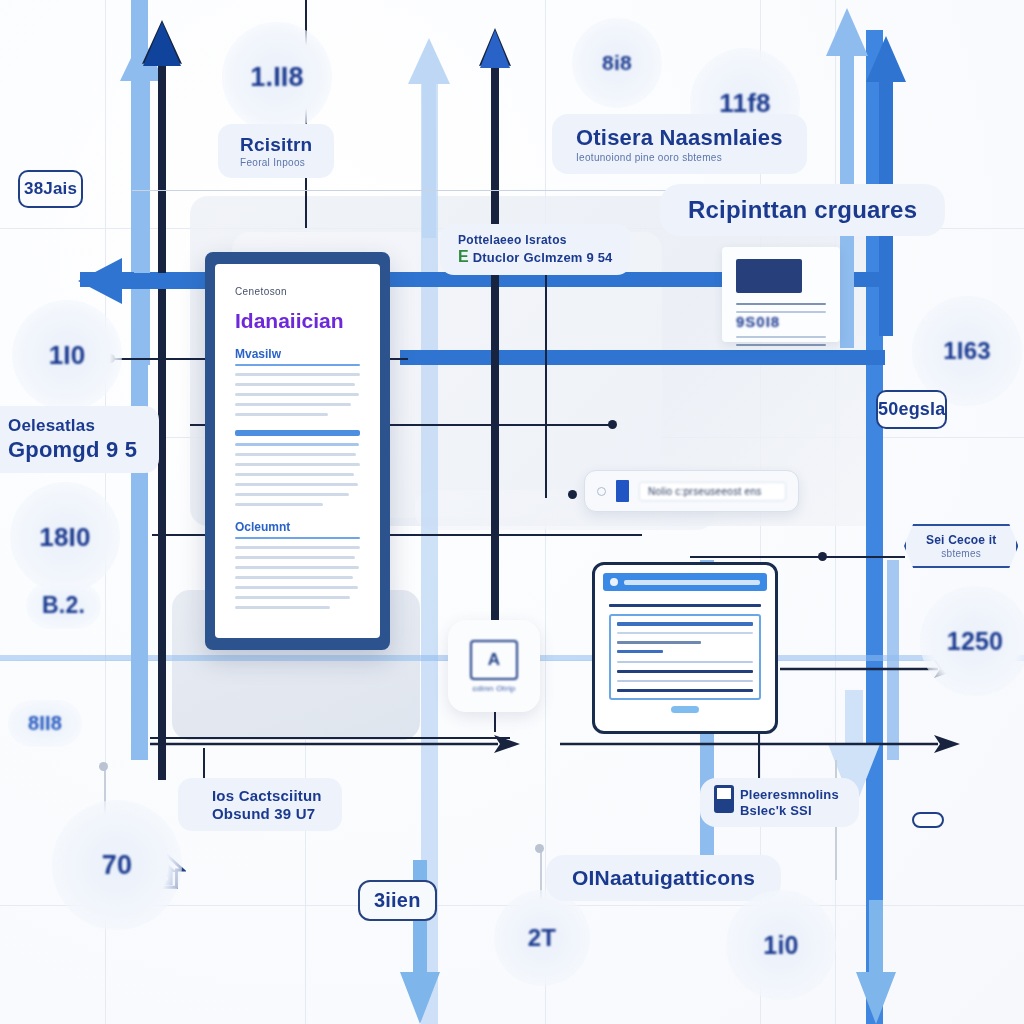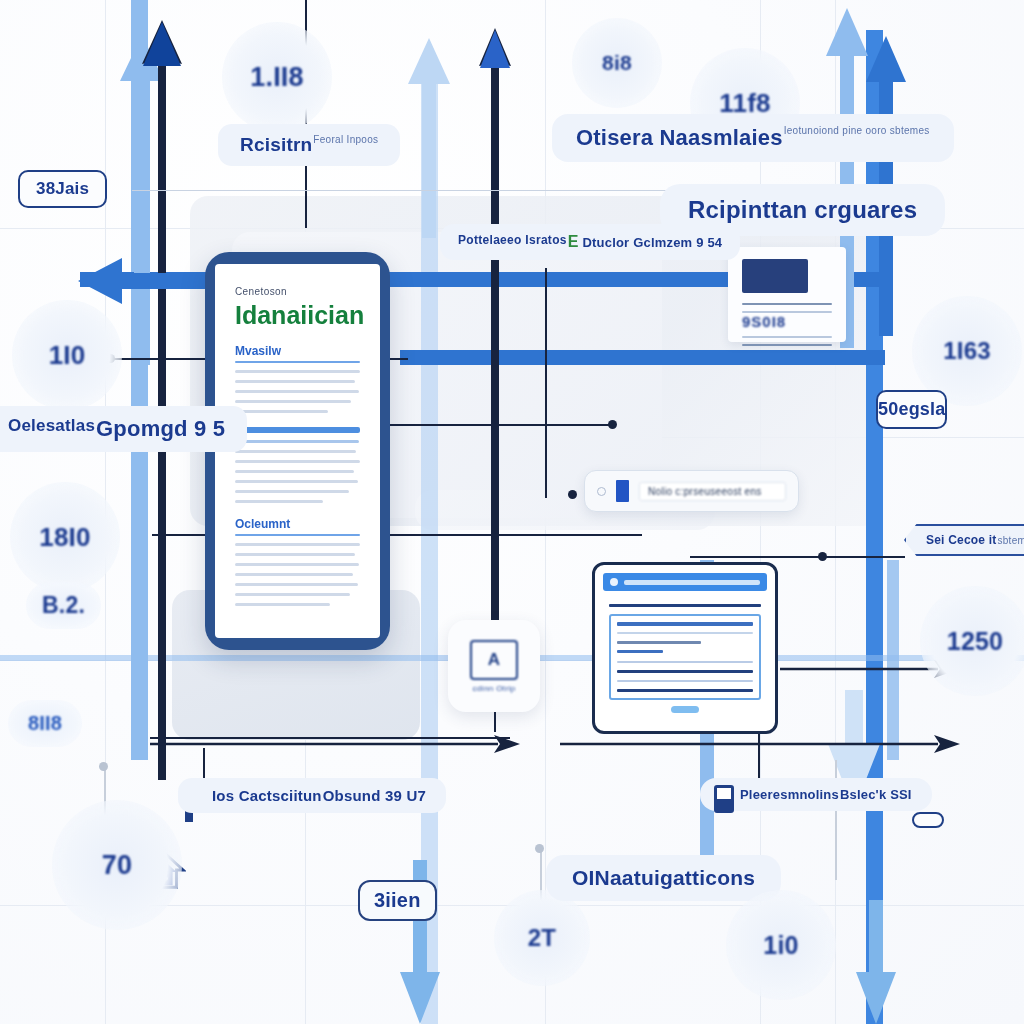--- a/index.html
+++ b/index.html
@@ -54,31 +54,31 @@
     display:flex; align-items:center; gap:7px;
     color:#1b3a8f;
     background:#eef3fb;
     border-radius:999px;
     padding:9px 18px;
     white-space:nowrap;
     filter: blur(0.25px);
   }
   .chip .t1 { font-weight:bold; letter-spacing:.2px; }
   .chip .t2 { font-size:10px; color:#5b74ab; letter-spacing:.3px; }
-  .chip.col { flex-direction:row; align-items:flex-start; gap:1px; }
+  .chip.col { flex-direction:column; align-items:flex-start; gap:1px; }
 
   .chip.glow {
     background:radial-gradient(ellipse at center,#eaf1fb 0%, #f3f7fd 60%, rgba(243,247,253,0) 100%);
     box-shadow:none;
   }
   .chip.boxed {
     background:#fbfcfe;
     border:2px solid #1f3f86;
     border-radius:10px;
-    padding:7px 16px;
+    padding:7px 4px;
   }
   .chip.round-blob {
     background:radial-gradient(circle at center,#eaf0fa 0%,#f2f6fc 55%,rgba(250,252,255,0) 100%);
     border-radius:50%;
     justify-content:center;
     width:110px; height:110px;
     padding:0;
   }
   .chip.hex {
     background:#eef3fb;
@@ -93,31 +93,31 @@
     border-radius:12px;
     padding:7px 14px;
   }
   .blurtext { filter: blur(0.7px); }
   .blurtext2 { filter: blur(1.1px); }
 
   
   .device {
     position:absolute;
     background:#2d538f;
-    border-radius:24px;
+    border-radius:8px;
     padding:12px 10px;
     box-shadow:0 10px 26px rgba(30,50,90,.20);
   }
   .device .screen {
     background:#ffffff; height:100%; width:100%;
     border-radius:4px; padding:22px 20px;
     overflow:hidden;
   }
   .doc-eyebrow { font-size:10px; color:#44506b; letter-spacing:.4px; filter:blur(.6px); }
-  .doc-title { font-size:25px; font-weight:bold; color:#15803d; margin-top:4px; filter:blur(.5px); }
+  .doc-title { font-size:21px; font-weight:bold; color:#6d28d9; margin-top:12px; filter:blur(.5px); }
   .doc-h2 { font-size:12px; font-weight:bold; color:#2a63c8; margin-top:14px; filter:blur(.7px); }
   .rule { height:2px; background:#6fa4e8; margin-top:3px; border-radius:1px; }
   .tline { height:3px; background:#cfd9e8; border-radius:2px; margin-top:7px; filter:blur(.5px); }
   .tline.b { background:#a8c6ec; }
   .tline.hl { background:#4d8ee0; height:6px; }
 
   
   .tabletmini {
     position:absolute;
     border:3px solid #1a2c4e;
@@ -348,21 +348,21 @@
       <div class="tline" style="width:100%"></div>
       <div class="tline" style="width:96%"></div>
       <div class="tline" style="width:99%"></div>
       <div class="tline" style="width:94%"></div>
       <div class="tline" style="width:98%"></div>
       <div class="tline" style="width:92%"></div>
       <div class="tline" style="width:76%"></div>
     </div>
   </div>
 
-  <div class="doccard" style="left:722px; top:247px; width:118px; height:95px;margin-left:6px;">
+  <div class="doccard" style="left:722px; top:247px; width:118px; height:95px;">
     <div class="hdrblock"></div>
     <div class="dl dark" style="width:100%"></div>
     <div class="dl" style="width:100%"></div>
     <div class="stamp">9S0I8</div>
     <div class="dl" style="width:100%"></div>
     <div class="dl dark" style="width:100%"></div>
   </div>
 
   <div class="searchmock" style="left:584px; top:470px; width:215px;">
     <div class="circ"></div>

